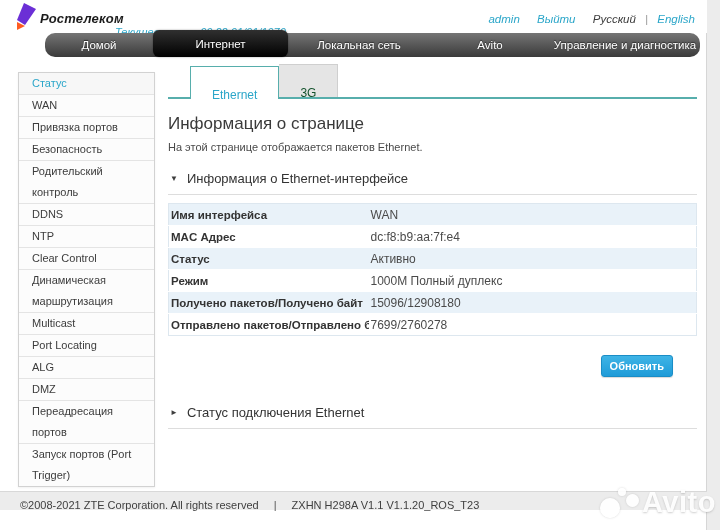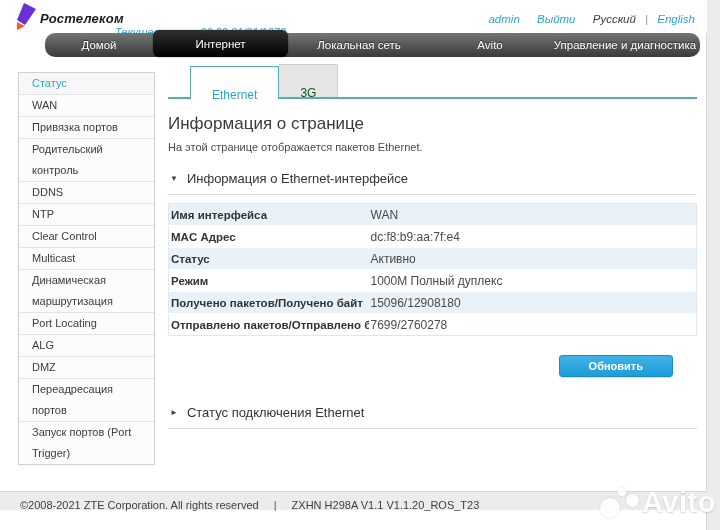--- a/index.html
+++ b/index.html
@@ -105,21 +105,21 @@
   table.info tr:last-child td { border-bottom:none; }
   td.lbl { width:200px; font-weight:bold; color:#333; padding-left:24px; font-size:11.5px; white-space:nowrap; }
   td.val { color:#4a4a4a; }
 
   .btn-row { margin-top:19px; text-align:right; padding-right:24px; }
   .btn {
     display:inline-block; min-width:70px; text-align:center;
     background:linear-gradient(#3eb4e6, #1f9bd8);
     border:1px solid #1a8dc6; border-radius:3px;
     color:#fff; font-size:11px; font-weight:bold;
-    padding:4px 29px; cursor:pointer;
+    padding:4px 8px; cursor:pointer;
     box-shadow:0 1px 1px rgba(0,0,0,.15);
     font-family:"Liberation Sans", sans-serif;
   }
   .section2 { margin-top:28px; }
 
   
   .footer {
     position:absolute; left:0; top:491px; width:707px; height:19px;
     background:#ececec; border-top:1px solid #d8d8d8;
     line-height:26px; padding-left:20px;
@@ -166,26 +166,27 @@
     <div class="nav-item nav-internet active">Интернет</div>
     <div class="nav-item nav-lan">Локальная сеть</div>
     <div class="nav-item nav-voip">Avito</div>
     <div class="nav-item nav-mgmt">Управление и диагностика</div>
   </div>
 
   <div class="sidebar">
     <div class="side-item active">Статус</div>
     <div class="side-item">WAN</div>
     <div class="side-item">Привязка портов</div>
+    <div class="side-item">Безопасность</div>
     <div class="side-item">Родительский контроль</div>
     <div class="side-item">DDNS</div>
     <div class="side-item">NTP</div>
     <div class="side-item">Clear Control</div>
+    <div class="side-item">Динамическая маршрутизация</div>
     <div class="side-item">Multicast</div>
-    <div class="side-item">Динамическая маршрутизация</div>
     <div class="side-item">Port Locating</div>
     <div class="side-item">ALG</div>
     <div class="side-item">DMZ</div>
     <div class="side-item">Переадресация портов</div>
     <div class="side-item">Запуск портов (Port Trigger)</div>
   </div>
 
   <div class="main">
 
     <div class="tabs">

